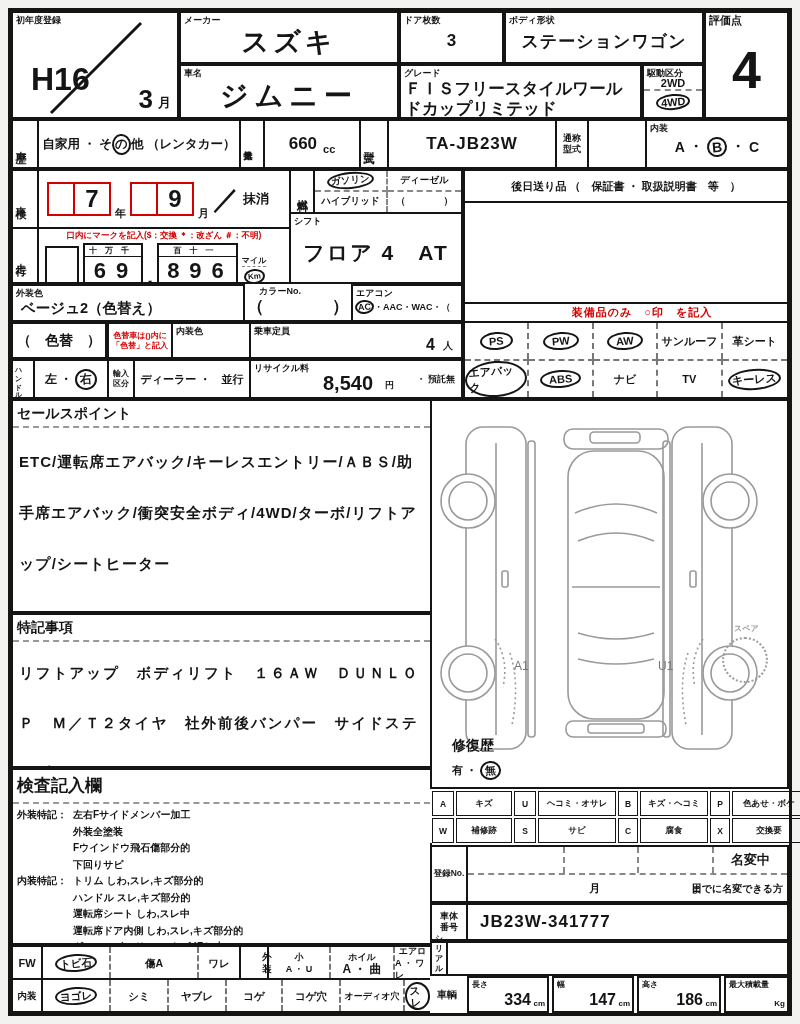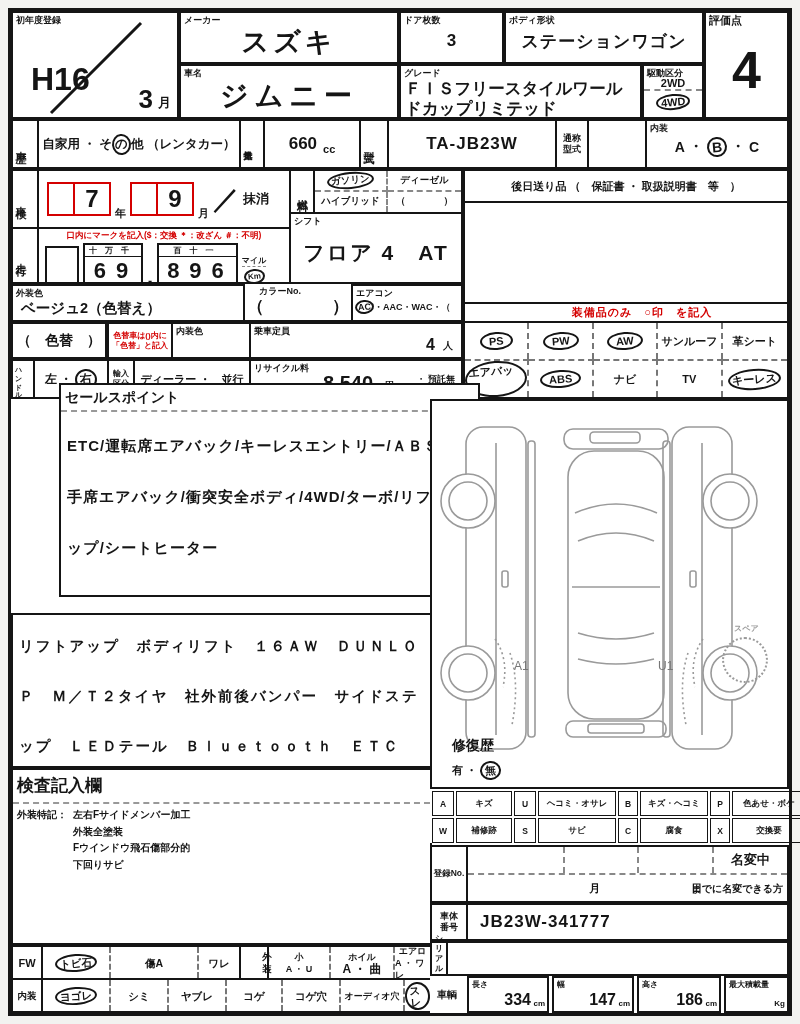--- a/index.html
+++ b/index.html
@@ -275,42 +275,52 @@
     <div class="eq-cell">
         <span class="circ">ABS</span>
       </div>
     <div class="eq-cell">ナビ</div>
     <div class="eq-cell">TV</div>
     <div class="eq-cell">
         <span class="circ" style="padding:1px 2px;">キーレス</span>
       </div>
   </div>
 
-  <div class="box" style="left:0;top:372px;width:421px;height:214px;margin-left:48px;">
+  <div class="box" style="left:0;top:388px;width:421px;height:214px;">
     <div class="sec-hdr">セールスポイント</div>
     <div class="sales-txt">ETC/運転席エアバック/キーレスエントリー/ＡＢＳ/助手席エアバック/衝突安全ボディ/4WD/ターボ/リフトアップ/シートヒーター</div>
   </div>
 
   <div class="box" style="left:0;top:602px;width:421px;height:155px;">
+    <div class="sec-hdr">特記事項</div>
     <div class="tokki-txt">リフトアップ　ボディリフト　１６ＡＷ　ＤＵＮＬＯＰ　Ｍ／Ｔ２タイヤ　社外前後バンパー　サイドステップ　ＬＥＤテール　Ｂｌｕｅｔｏｏｔｈ　ＥＴＣ　キーレス　シートヒーター</div>
   </div>
 
   <div class="box" style="left:0;top:757px;width:421px;height:177px;">
     <div class="kensa-hdr">検査記入欄</div>
     <div style="padding-top:3px;">
       <div class="kensa-blk">
         <span class="kensa-lbl">外装特記：</span>
         <div>
           <div>左右Fサイドメンバー加工</div>
           <div>外装全塗装</div>
           <div>Fウインドウ飛石傷部分的</div>
           <div>下回りサビ</div>
         </div>
       </div>
       <div class="kensa-blk">
+        <span class="kensa-lbl">内装特記：</span>
+        <div>
+          <div>トリム しわ,スレ,キズ部分的</div>
+          <div>ハンドル スレ,キズ部分的</div>
+          <div>運転席シート しわ,スレ中</div>
+          <div>運転席ドア内側 しわ,スレ,キズ部分的</div>
+          <div>ダッシュボード スレ,キズ,汚れ小</div>
+          <div>後部座席 スレ,キズ,汚れ部分的</div>
+        </div>
       </div>
     </div>
   </div>
 
   <div class="box" style="left:0;top:934px;width:421px;height:35px;">
     <div class="dmg-row">
       <div class="dmg-cell dmg-head" style="width:30px;">FW</div>
       <div class="dmg-cell" style="width:68px;">
           <span class="circ" style="padding:1px 3px;">トビ石</span>
         </div>

